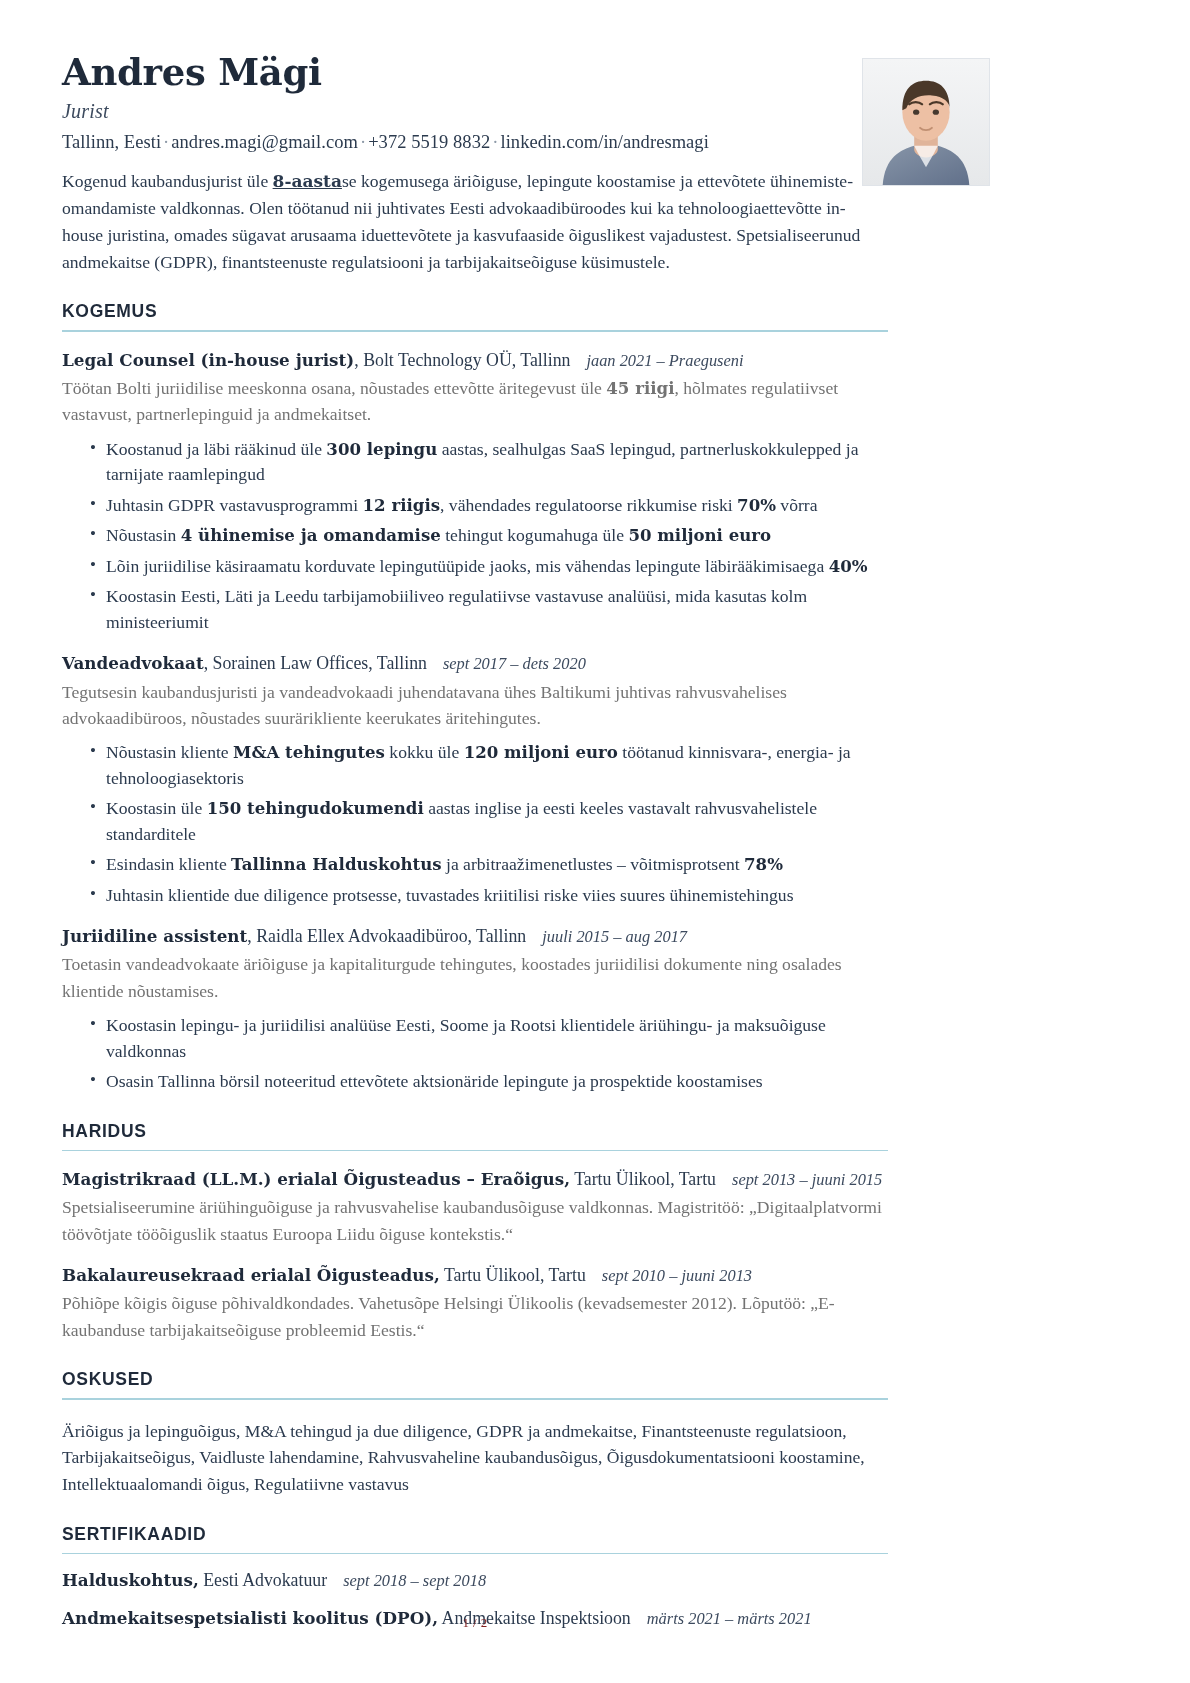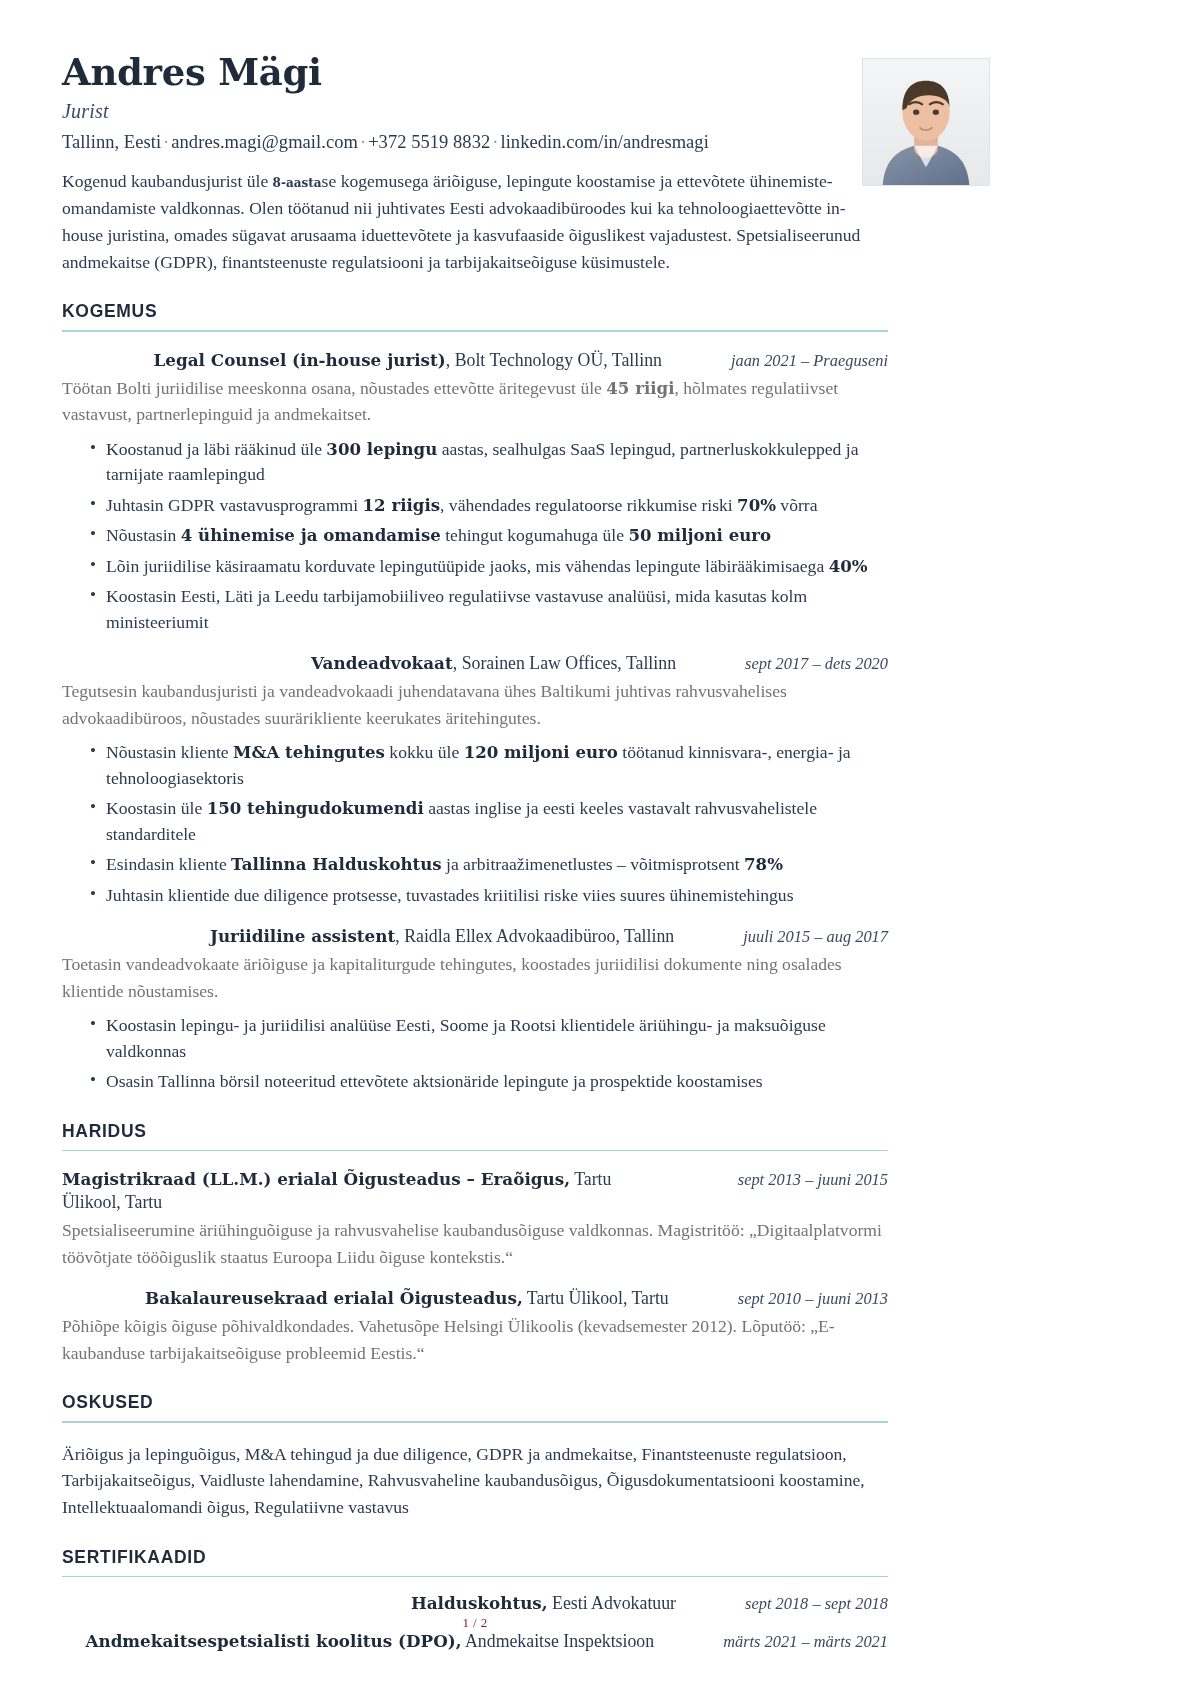--- a/index.html
+++ b/index.html
@@ -49,21 +49,21 @@
     letter-spacing: 0.05px;
   }
   .contact .sep { color: #8e9aa8; padding: 0 2px; }
   .summary {
     font-size: 17.6px;
     line-height: 1.52;
     margin-top: 15px;
     color: #2b3a4e;
     width: 800px;
   }
-  .summary b { font-family: "DejaVu Serif", "Liberation Serif", serif; font-weight: 700; font-size: 12px; }
+  .summary b { font-family: "DejaVu Serif", "Liberation Serif", serif; font-weight: 700; font-size: 17px; text-decoration: underline; }
 
   .photo {
     width: 128px;
     height: 128px;
     margin-top: 6px;
     border: 1px solid #e0e4e9;
     overflow: hidden;
     position: relative;
     background: #eef0f2;
     flex: none;
@@ -82,42 +82,41 @@
   }
   .rule {
     height: 1.5px;
     background: #a9d2dd;
     margin-top: 8px;
   }
 
   .entry { margin-top: 17px; }
   .entry-head {
     display: flex;
-    justify-content: flex-end;
+    justify-content: flex-start;
     align-items: baseline;
-    gap: 24px;
+    gap: 16px;
   }
   .entry-title {
     font-size: 17.8px;
     color: #2b3a4e;
     line-height: 1.3;
   }
   .entry-title b {
     font-family: "DejaVu Serif", "Liberation Serif", serif;
     font-weight: 700;
     font-size: 16.8px;
     color: #1f2a3a;
   }
   .entry-date {
     font-style: italic;
     font-size: 16.4px;
     color: #3c4a5e;
     white-space: nowrap;
     flex: none;
-    margin-left: 45px;
   }
   .entry-desc {
     font-size: 17.6px;
     line-height: 1.5;
     margin-top: 3px;
     color: #737373;
   }
   .entry-desc b {
     font-family: "DejaVu Serif", "Liberation Serif", serif;
     font-weight: 700;

